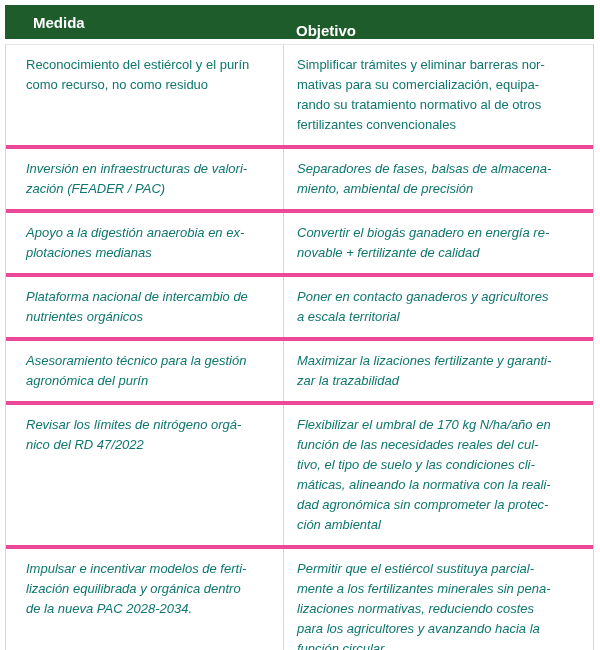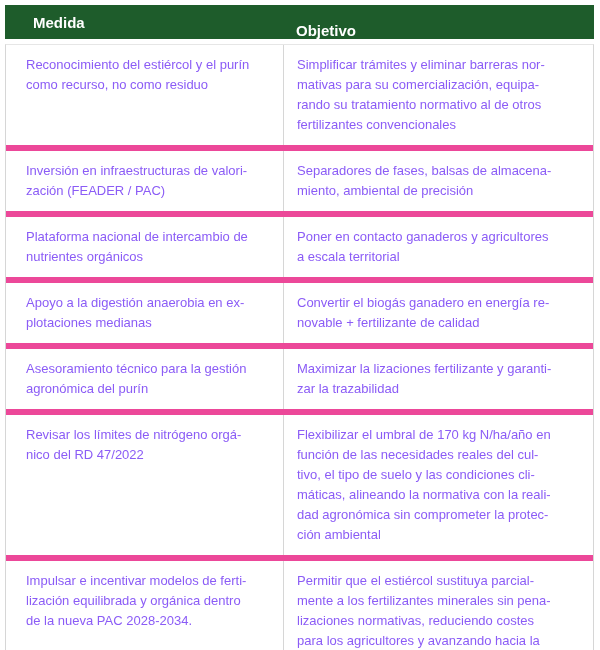--- a/index.html
+++ b/index.html
@@ -48,26 +48,27 @@
   .tbody {
     border: 1px solid #d6d6d6;
     border-top: 1px solid #e6e6e6;
     border-bottom: 1px solid #d6d6d6;
   }
   .trow {
     display: flex;
     align-items: stretch;
   }
   .trow + .trow {
-    border-top: 6px solid #ec4899;
+    border-top: 4px solid #ec4899;
+    font-style: italic;
   }
   .cell {
     font-size: 13px;
     line-height: 20px;
-    color: #8b5cf6;
+    color: #0f766e;
     padding: 10px 10px 10px 0;
     white-space: pre-line;
     box-sizing: border-box;
   }
   .cell.c1 {
     width: 278px;
     padding-left: 20px;
     border-right: 1px solid #d6d6d6;
   }
   .cell.c2 {
@@ -99,31 +100,31 @@
     </div>
 
     <div class="trow">
       <div class="cell c1">Inversión en infraestructuras de valori-
 zación (FEADER / PAC)</div>
       <div class="cell c2">Separadores de fases, balsas de almacena-
 miento, ambiental de precisión</div>
     </div>
 
     <div class="trow">
+      <div class="cell c1">Apoyo a la digestión anaerobia en ex-
+plotaciones medianas</div>
+      <div class="cell c2">Convertir el biogás ganadero en energía re-
+novable + fertilizante de calidad</div>
+    </div>
+
+    <div class="trow">
       <div class="cell c1">Plataforma nacional de intercambio de
 nutrientes orgánicos</div>
       <div class="cell c2">Poner en contacto ganaderos y agricultores
 a escala territorial</div>
-    </div>
-
-    <div class="trow">
-      <div class="cell c1">Apoyo a la digestión anaerobia en ex-
-plotaciones medianas</div>
-      <div class="cell c2">Convertir el biogás ganadero en energía re-
-novable + fertilizante de calidad</div>
     </div>
 
     <div class="trow">
       <div class="cell c1">Asesoramiento técnico para la gestión
 agronómica del purín</div>
       <div class="cell c2">Maximizar la lizaciones fertilizante y garanti-
 zar la trazabilidad</div>
     </div>
 
     <div class="trow">

